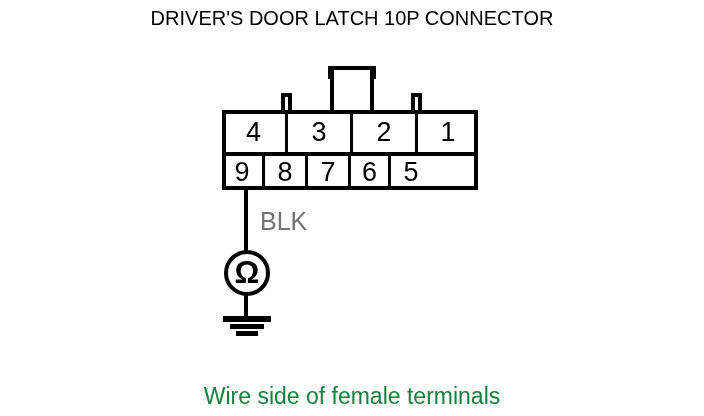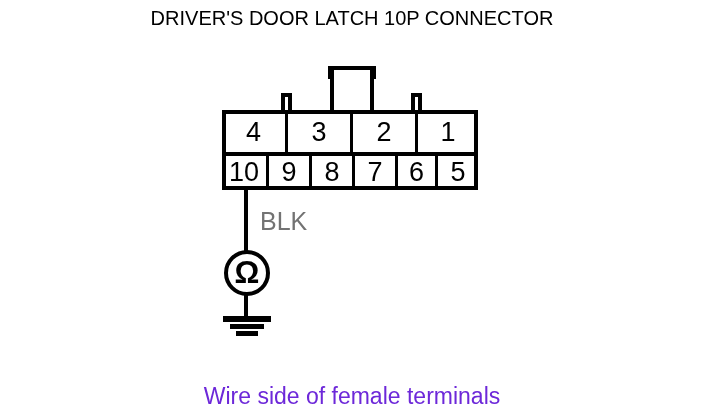--- a/index.html
+++ b/index.html
@@ -30,21 +30,21 @@
   }
 
   .caption {
     position: absolute;
     left: 0;
     top: 383px;
     width: 704px;
     text-align: center;
     font-size: 23px;
     line-height: 26px;
-    color: #6d28d9;
+    color: #15803d;
     white-space: nowrap;
   }
 
   
   .connector {
     position: absolute;
     left: 222px;
     top: 66px;
     width: 256px;
     height: 124px;
@@ -229,23 +229,20 @@
       <span>2</span>
     </div>
     <div class="cell" style="width:60px">
       <span>1</span>
     </div>
   </div>
 
   <div class="mid-divider"></div>
 
   <div class="row row-bottom">
-    <div class="cell" style="width:47px">
-      <span>10</span>
-    </div>
     <div class="cell" style="width:43px">
       <span>9</span>
     </div>
     <div class="cell" style="width:43px">
       <span>8</span>
     </div>
     <div class="cell" style="width:43px">
       <span>7</span>
     </div>
     <div class="cell" style="width:40px">

